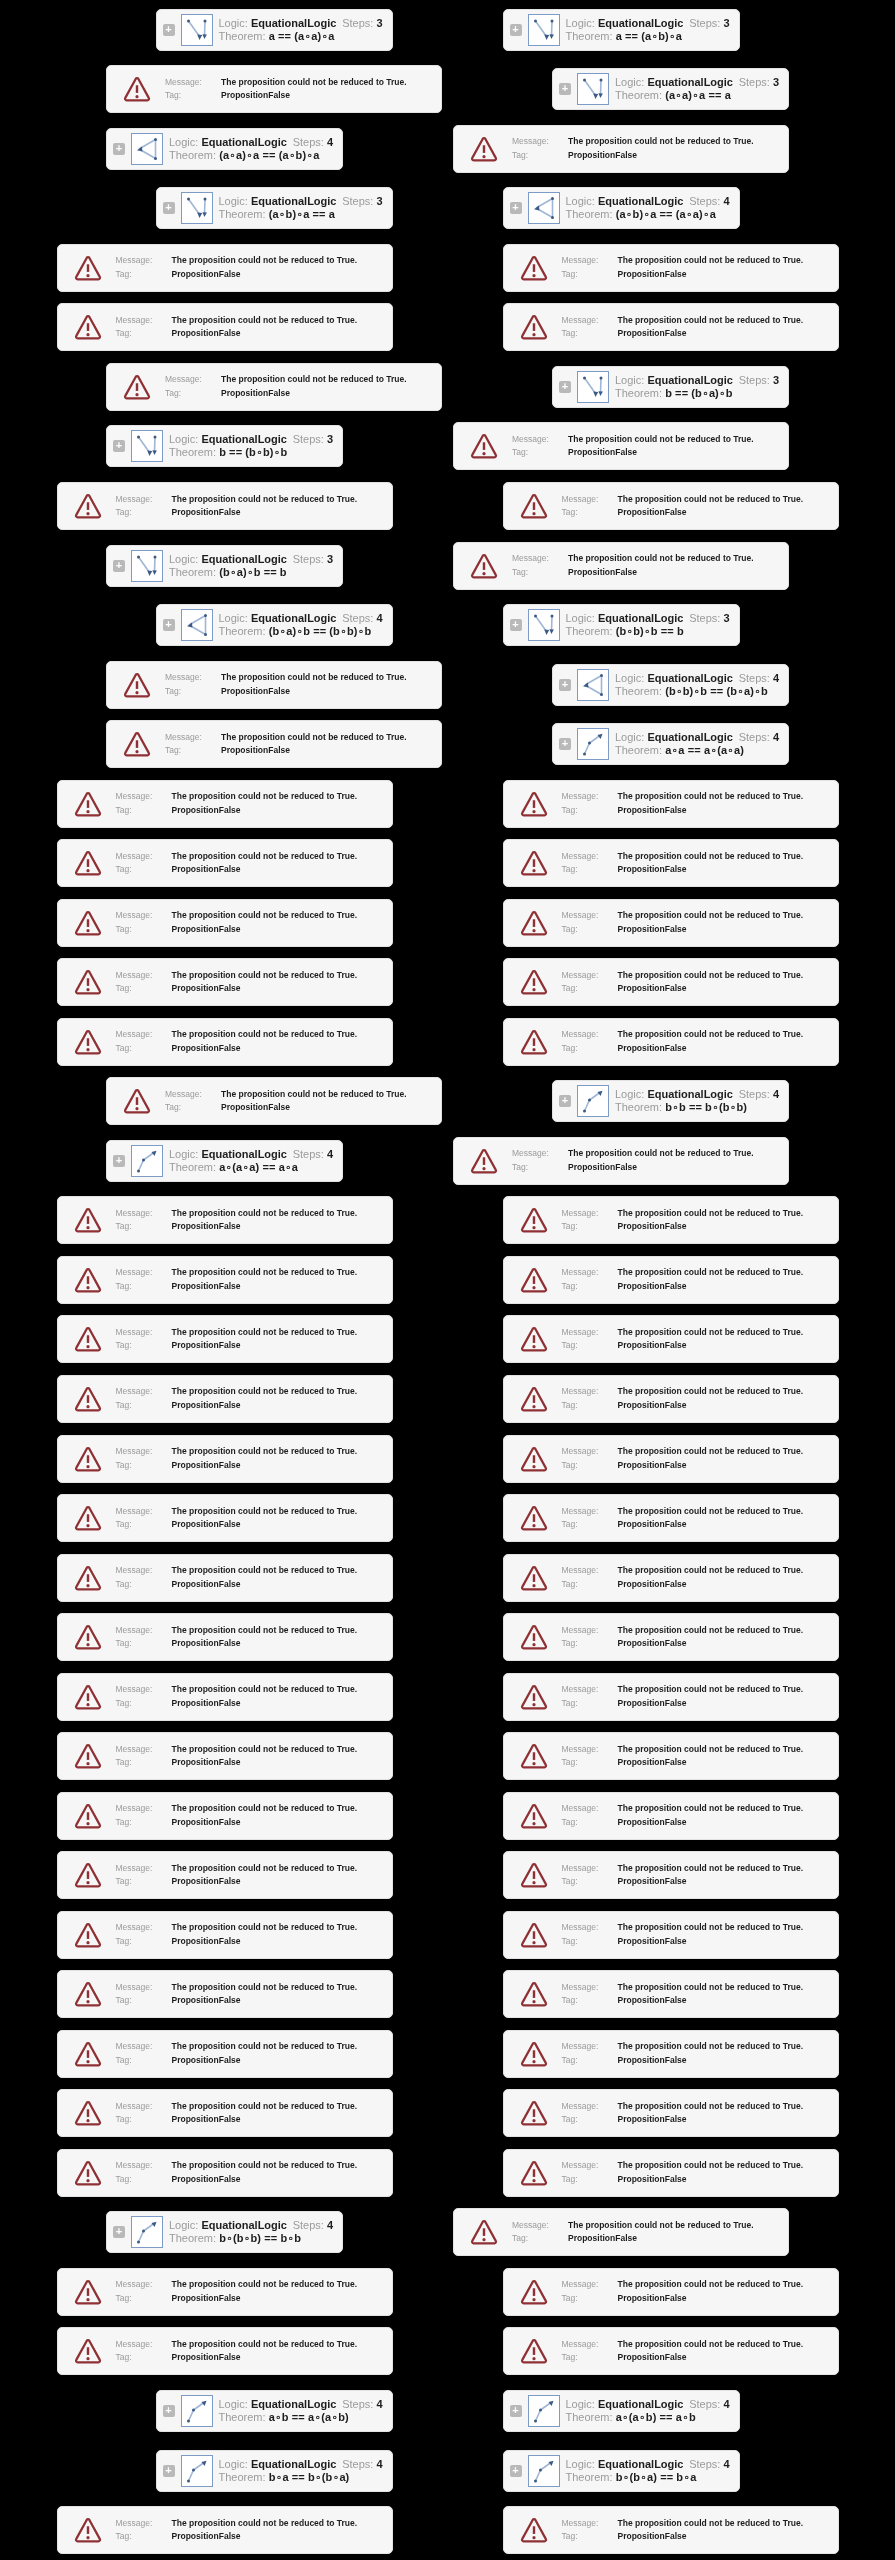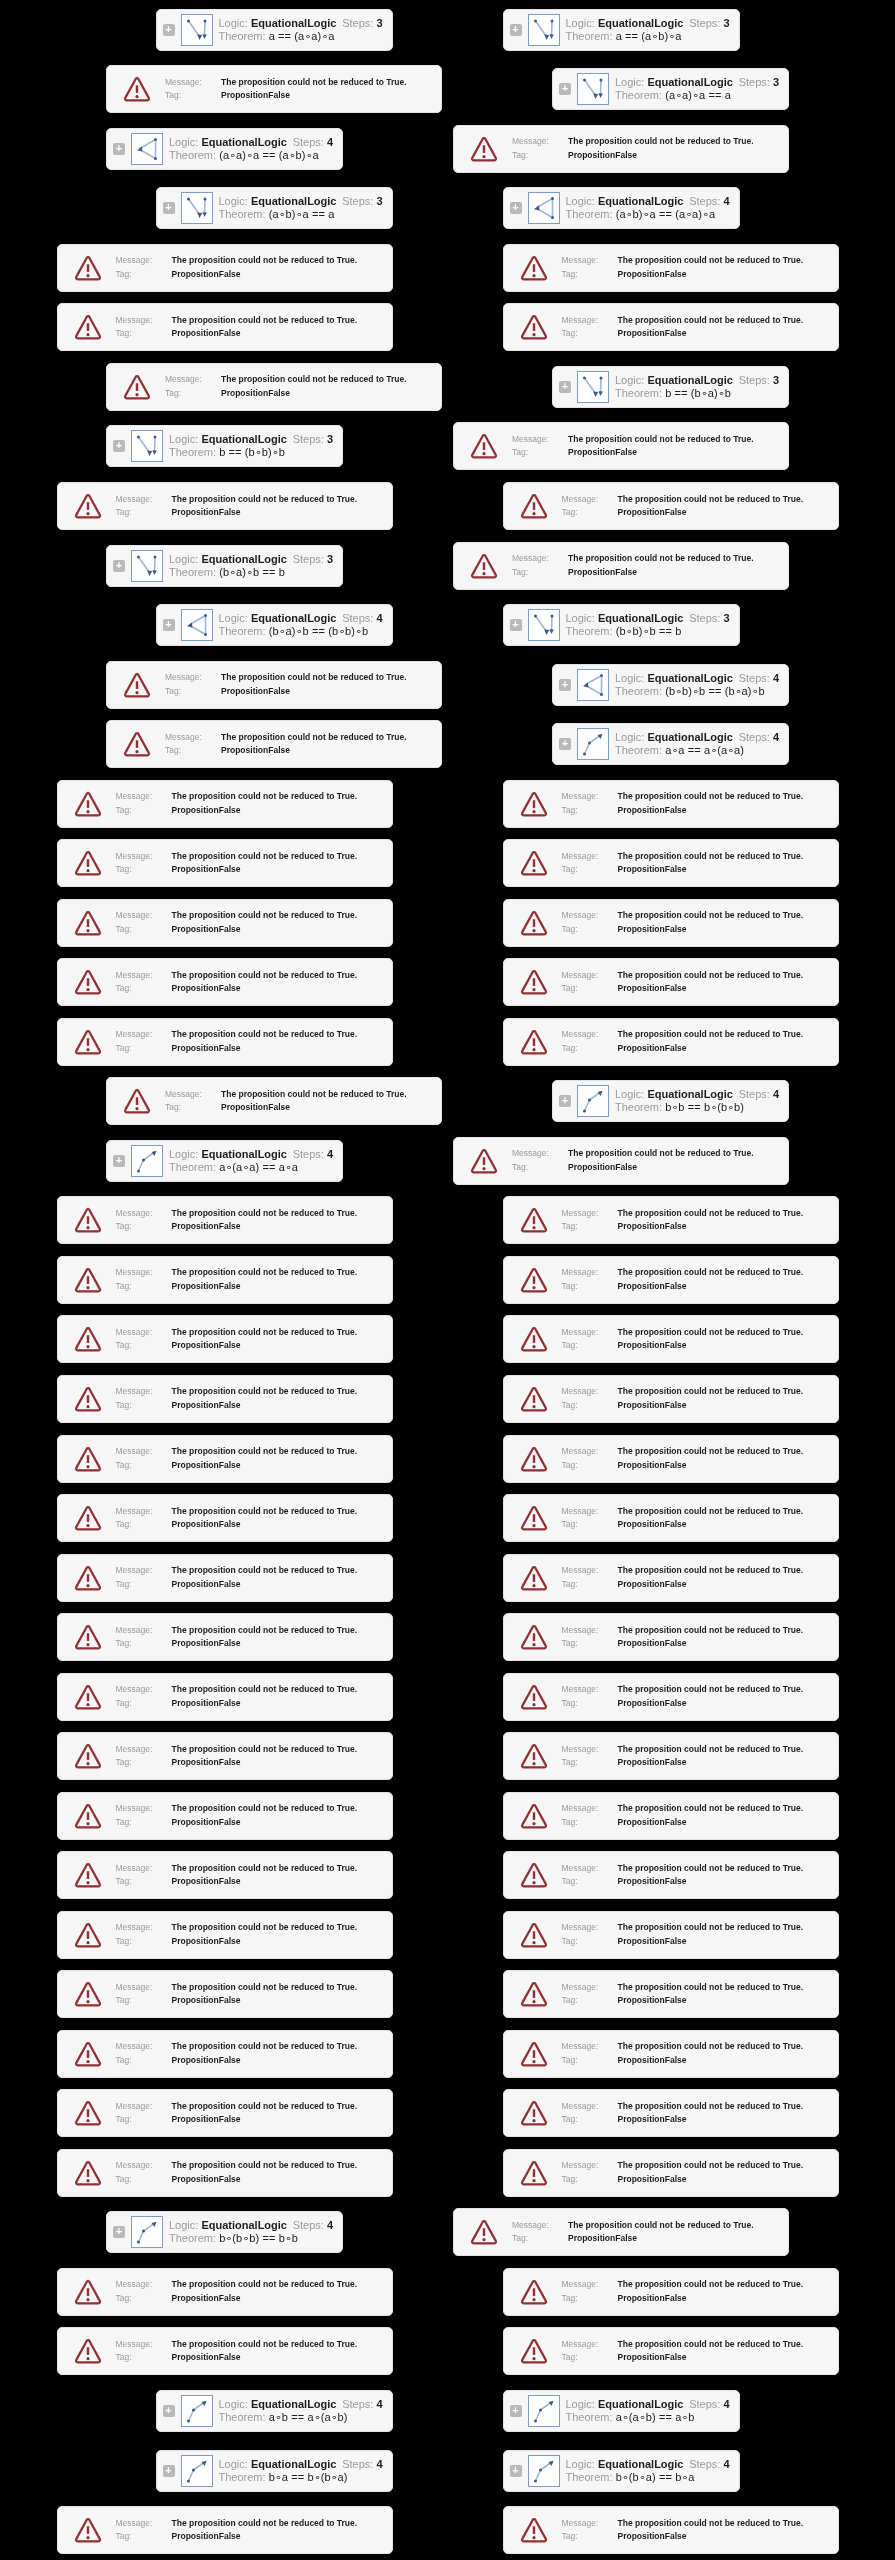--- a/index.html
+++ b/index.html
@@ -18,21 +18,21 @@
   .theorem-card{width:237px;height:42px;padding:0 9px 0 6px;gap:6px;}
   .plus-btn{
     flex:0 0 auto;width:12px;height:12px;background:#b9b9b9;border-radius:2px;
     color:#fff;font-size:11px;line-height:11px;font-weight:bold;text-align:center;
     cursor:pointer;user-select:none;
   }
   .graph-icon{flex:0 0 auto;width:30px;height:30px;background:#fff;border:1px solid #7d9bc7;}
   .t-text{flex:1 1 auto;min-width:0;font-size:11px;line-height:13px;color:#9b9b9b;white-space:nowrap;}
   .t-line1{display:flex;justify-content:space-between;}
   .t-text .val{color:#1d1d1d;font-weight:700;}
-  .t-line2 .val{font-weight:400;letter-spacing:0.1px;margin-top:47px;}
+  .t-line2 .val{font-weight:700;letter-spacing:0.1px;margin-top:47px;}
   
   .warning-card{width:336px;height:48px;padding:0 10px 0 15px;gap:13px;}
   .warn-tri{flex:0 0 auto;}
   .warn-grid{
     flex:1 1 auto;display:grid;grid-template-columns:50px 1fr;column-gap:6px;
     font-size:8.5px;line-height:13.5px;color:#9b9b9b;white-space:nowrap;
   }
   .warn-grid .val{color:#1d1d1d;font-weight:700;}
 </style>
 </head>

